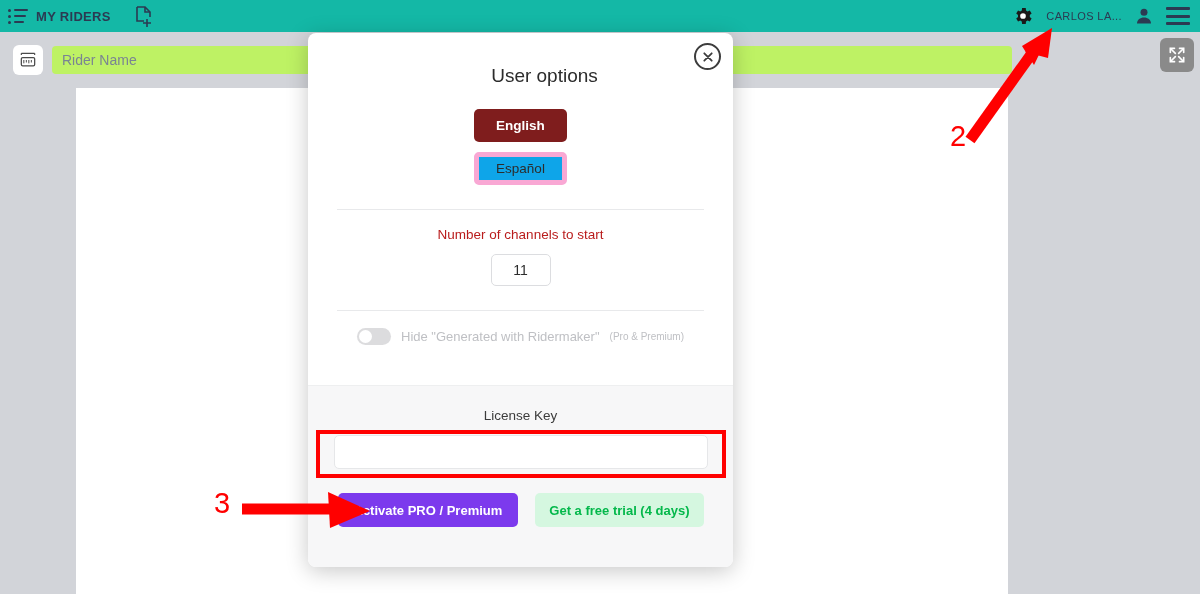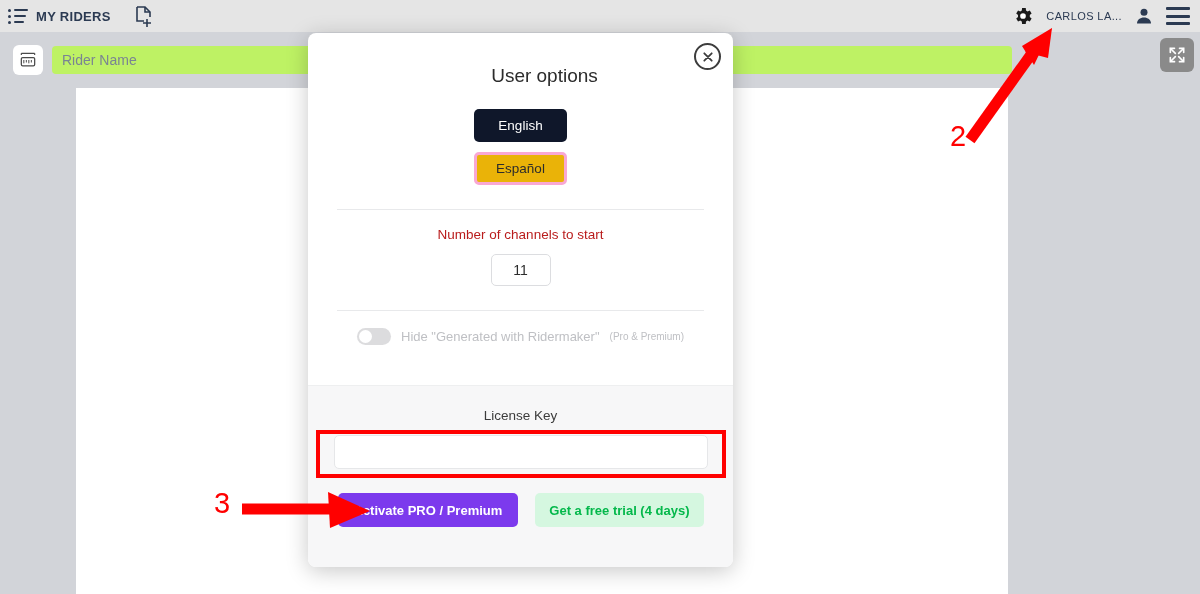--- a/index.html
+++ b/index.html
@@ -7,21 +7,21 @@
     width: 1200px; height: 594px;
     font-family: "Liberation Sans", sans-serif;
     background: #ffffff;
     overflow: hidden;
   }
   #app { position: relative; width: 1200px; height: 594px; }
 
   
   .topbar {
     position: absolute; left: 0; top: 0; width: 1200px; height: 32px;
-    background: #e5e5e5; display: flex; align-items: center;
+    background: #14b8a6; display: flex; align-items: center;
   }
   .tb-left { display: flex; align-items: center; gap: 0; padding-left: 8px; }
   .list-icon { width: 22px; height: 18px; position: relative; }
   .list-icon i {
     position: absolute; background: #2b3a52; border-radius: 1px;
   }
   .list-icon .dot { width: 3px; height: 3px; border-radius: 50%; left: 0; }
   .list-icon .bar { height: 2px; left: 6px; }
   .list-icon .d1 { top: 2px; } .list-icon .b1 { top: 2px; width: 14px; }
   .list-icon .d2 { top: 8px; } .list-icon .b2 { top: 8px; width: 12px; }
@@ -101,22 +101,22 @@
     text-align: center; font-size: 19px; color: #2c2c2c;
     padding-top: 32px; font-weight: normal; padding-left: 48px;
   }
   .lang-wrap { margin-top: 22px; display: flex;
     flex-direction: column; align-items: center; gap: 10px; }
   .lang-btn {
     width: 93px; height: 33px; border-radius: 5px; font-size: 13.5px;
     font-family: "Liberation Sans", sans-serif; cursor: pointer;
     display: flex; align-items: center; justify-content: center;
   }
-  .lang-btn.active { background: #0f172a; color: #fff; border: none; font-weight: normal; }
-  .lang-btn.inactive { background: #eab308; color: #2c2c2c; border: 3px solid #f9a8d4; }
+  .lang-btn.active { background: #7f1d1d; color: #fff; border: none; font-weight: bold; }
+  .lang-btn.inactive { background: #0ea5e9; color: #2c2c2c; border: 5px solid #f9a8d4; }
 
   .divider { height: 1px; background: #e8e9eb; margin: 24px 29px 0 29px; }
 
   .channels-label {
     text-align: center; font-size: 13.5px; color: #b91c1c; margin-top: 17px;
   }
   .channels-input {
     display: block; margin: 12px auto 0 auto; width: 60px; height: 32px;
     border: 1px solid #dcdde0; border-radius: 5px; text-align: center;
     font-size: 14px; color: #2c2c2c; font-family: "Liberation Sans", sans-serif;

